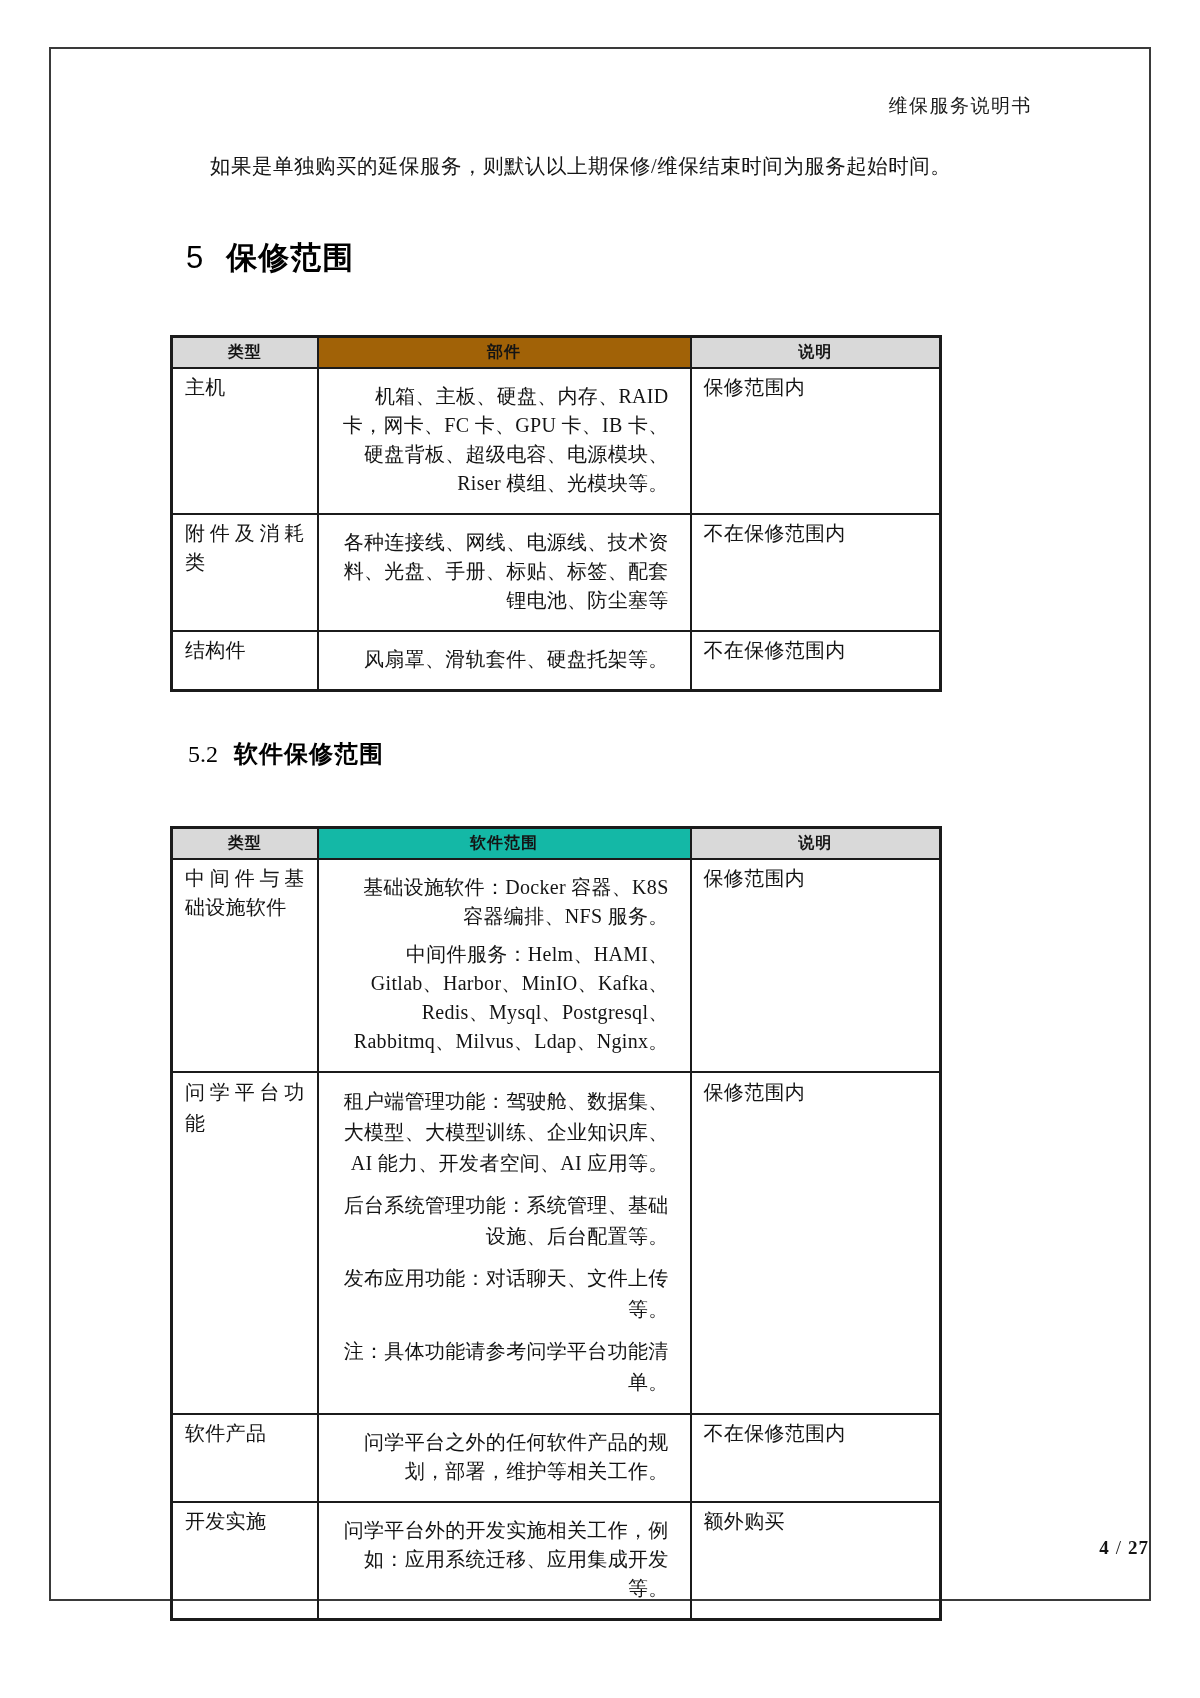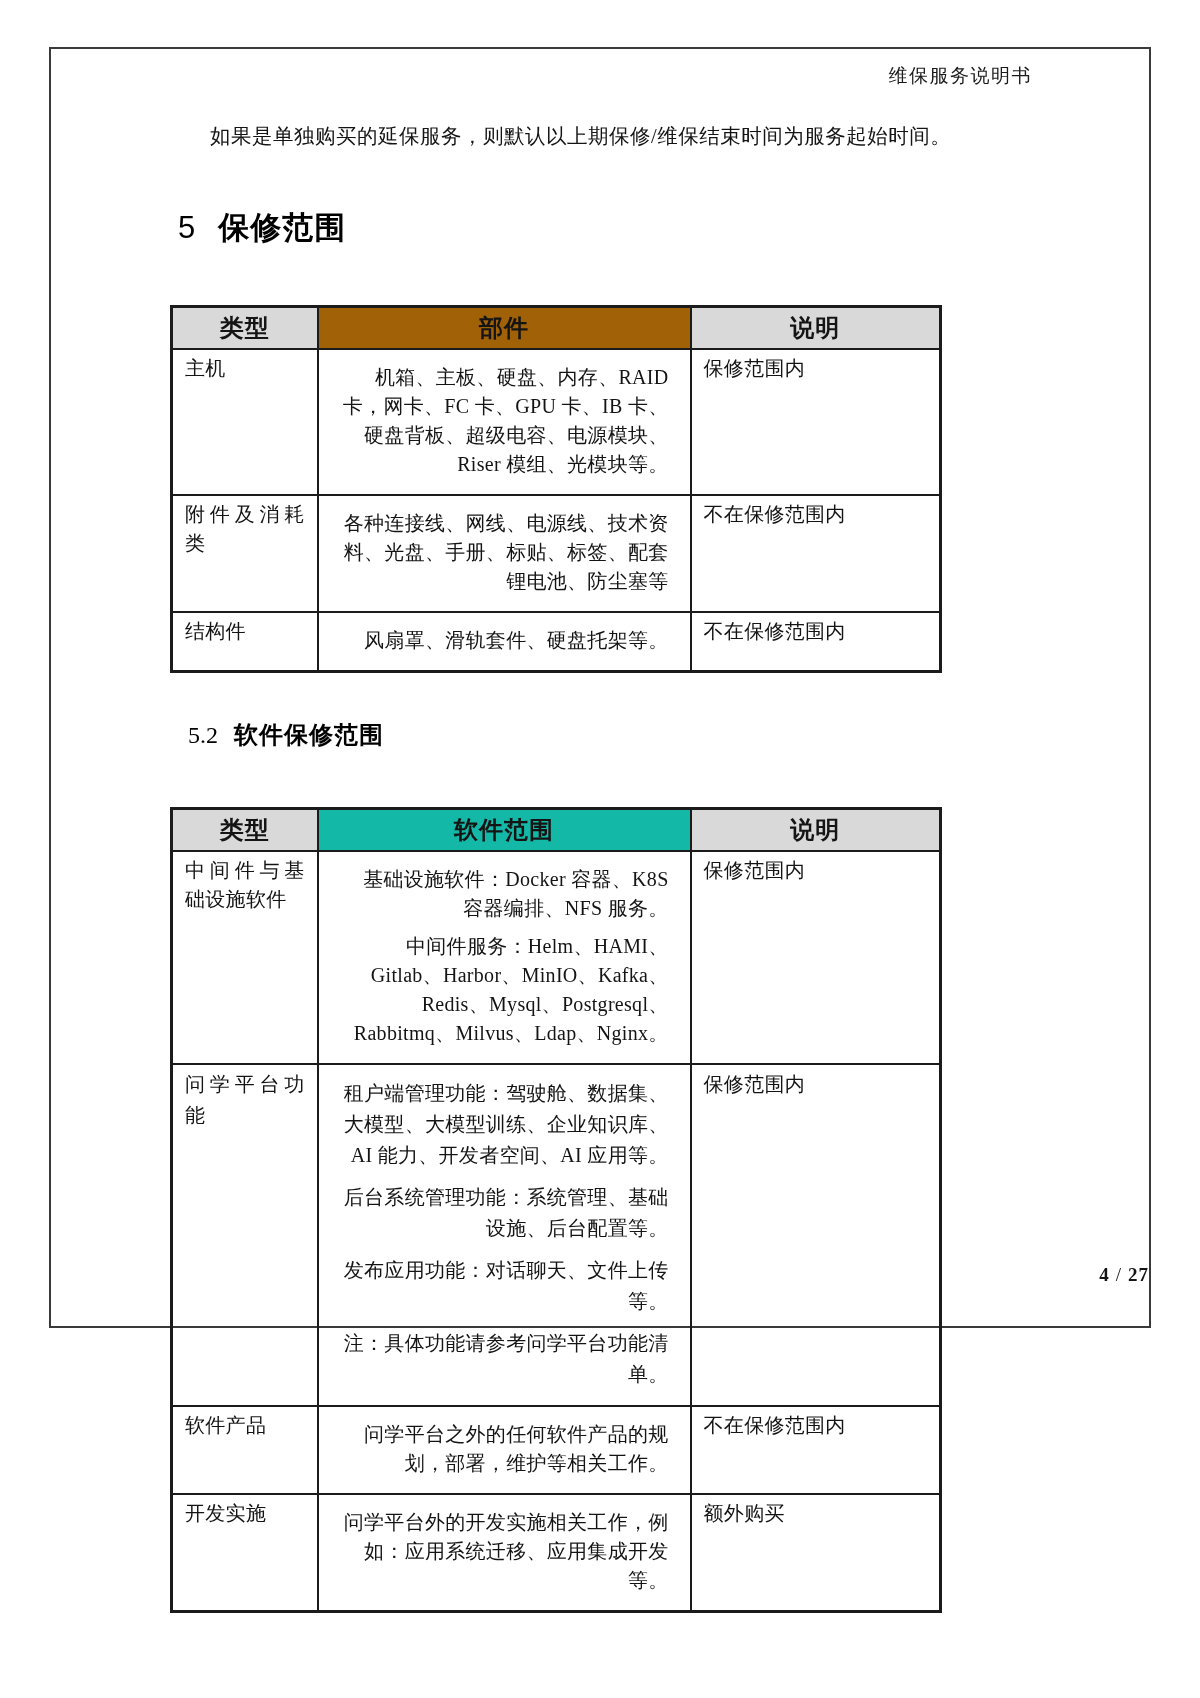--- a/index.html
+++ b/index.html
@@ -2,42 +2,42 @@
 <html><head>
 <meta charset="utf-8">
 <style>
   html,body { margin:0; padding:0; background:#ffffff; }
   .page {
     position:relative; width:1200px; height:1698px; background:#ffffff;
     font-family:"Liberation Serif","DejaVu Serif",serif; color:#141414;
     overflow:hidden;
   }
   .frame {
-    position:absolute; left:49px; top:47px; width:1102px; height:1281px;
+    position:absolute; left:49px; top:47px; width:1102px; height:1554px;
     box-sizing:border-box; border:2px solid #3a3a3a;
-    padding:14px 117px 0 119px;
+    padding:44px 117px 0 119px;
   }
   .doc-header { text-align:right; font-size:19px; letter-spacing:1.5px; color:#1a1a1a; }
   .intro { margin:32px 0 0 0; font-size:20.5px; line-height:30px; text-indent:40px; letter-spacing:0.5px; }
   h1.section {
-    margin:56px 0 0 8px; font-family:"Liberation Sans","DejaVu Sans",sans-serif;
+    margin:56px 0 0 16px; font-family:"Liberation Sans","DejaVu Sans",sans-serif;
     font-size:31px; font-weight:700; color:#000; letter-spacing:1px;
   }
   h1.section .sec-num { font-weight:400; margin-right:22px; }
   h2.subsection { margin:46px 0 0 18px; font-size:24px; color:#000; font-weight:400; }
   h2.subsection .sub-num { font-family:"Liberation Serif","DejaVu Serif",serif; margin-right:16px; }
   h2.subsection .sub-title {
     font-family:"Liberation Sans","DejaVu Sans",sans-serif; font-weight:700; letter-spacing:1px;
   }
   table.wtable {
     margin-top:56px; width:772px; border-collapse:collapse;
     border:3px solid #1b1b1b; table-layout:fixed;
   }
   table.wtable th {
-    border:2px solid #1b1b1b; font-size:24px; font-weight:700;
+    border:2px solid #1b1b1b; font-size:16px; font-weight:700;
     text-align:center; padding:4px 6px; letter-spacing:1px;
   }
   table.wtable td {
     border:2px solid #1b1b1b; font-size:20px; line-height:29px;
     vertical-align:top; padding:4px 12px 6px 12px; letter-spacing:0.3px;
   }
   col.c-type  { width:19%; }
   col.c-scope { width:48.5%; }
   col.c-note  { width:32.5%; }
   td.col-type { text-align:justify; text-align-last:auto; padding-left:10px; padding-right:10px; }

